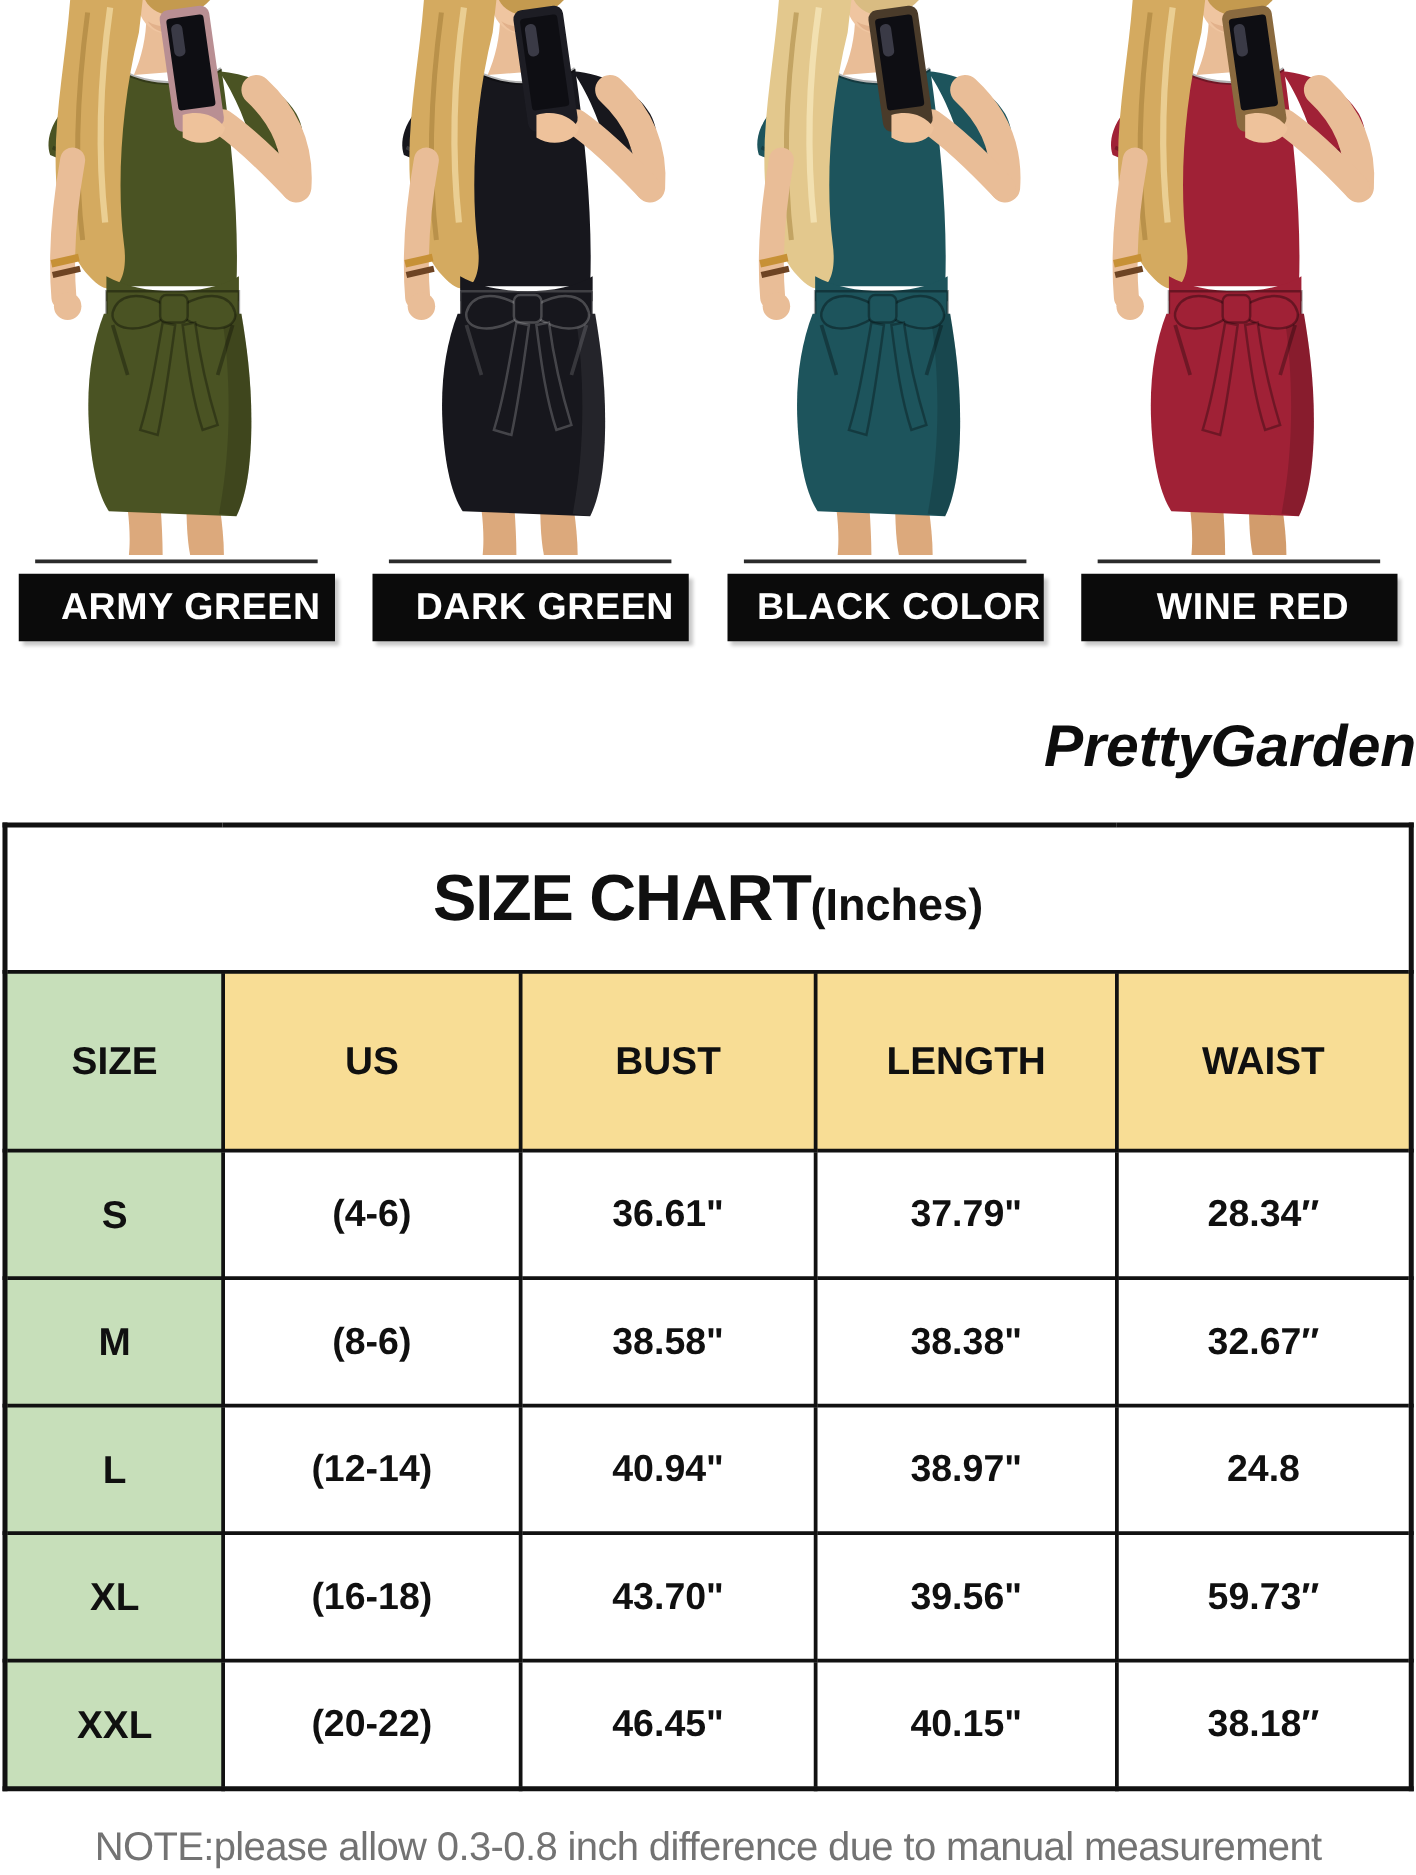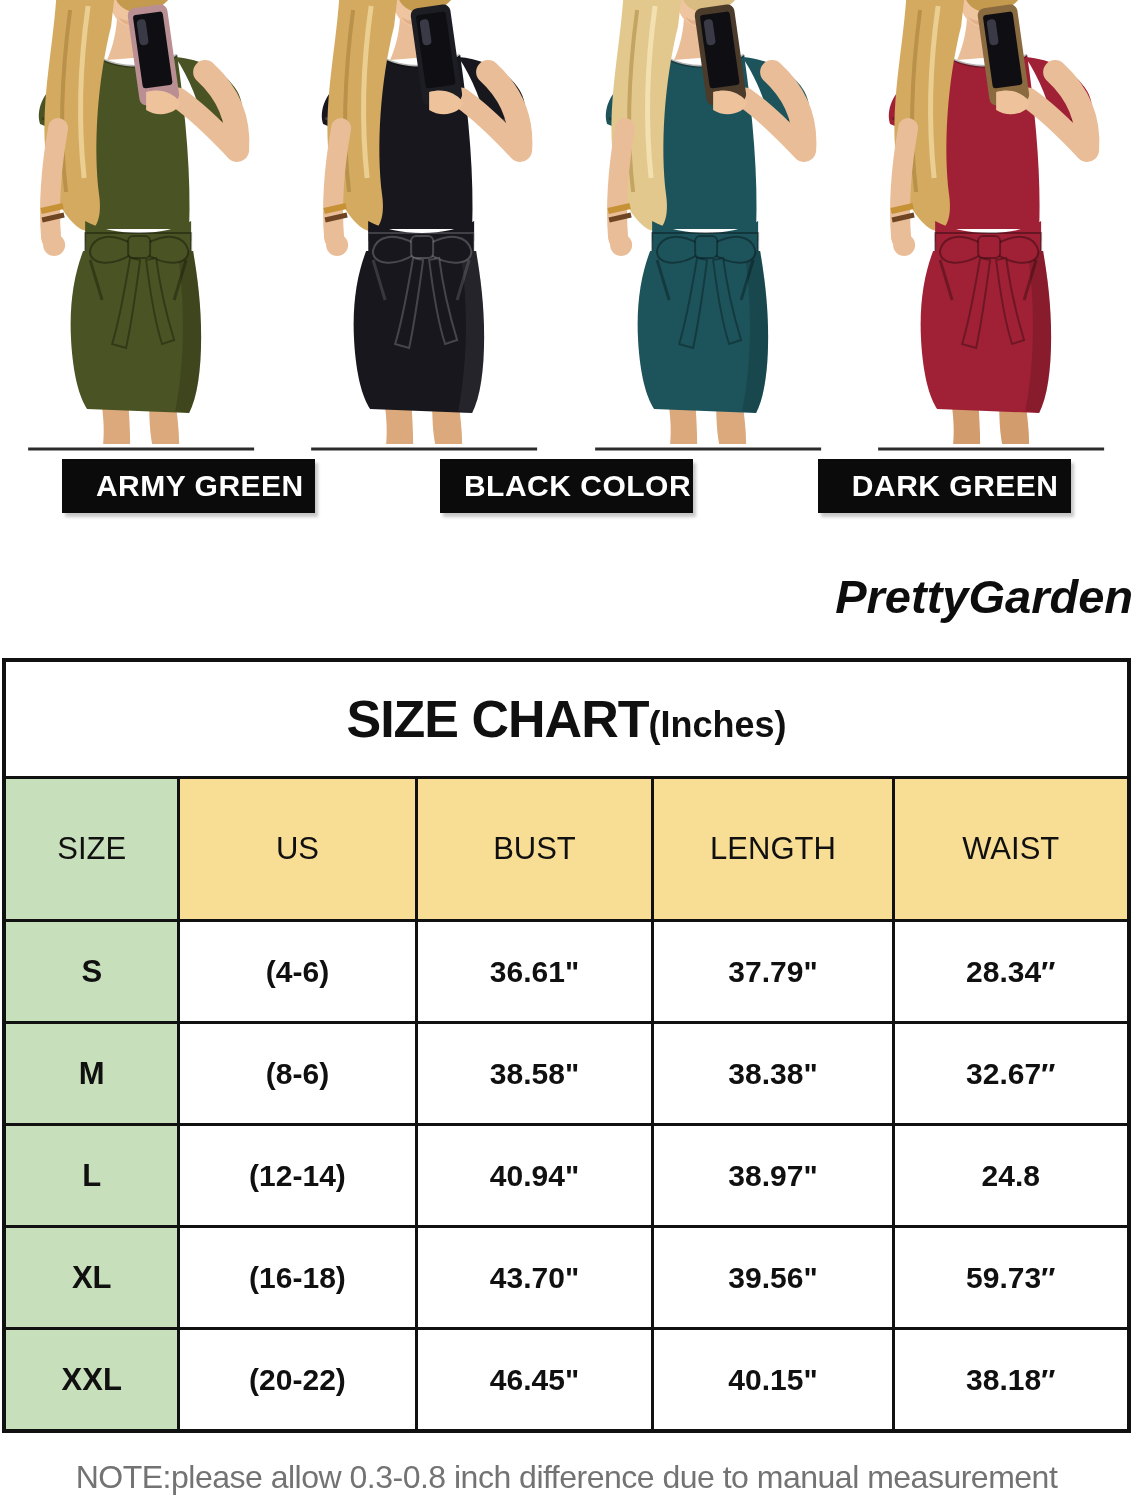--- a/index.html
+++ b/index.html
@@ -36,21 +36,21 @@
     width:1124px;margin:34px auto 0;border-collapse:collapse;table-layout:fixed;
     border:4px solid #111;
   }
   table.size-table td, table.size-table th{
     border:3px solid #111;text-align:center;vertical-align:middle;
     font-weight:700;color:#101010;padding:0;
   }
   tr.t-title td{height:114px;background:#fff;}
   .tmain{font-size:52px;font-weight:700;letter-spacing:-1px;margin-top:11px;}
   .tsub{font-family:Liberation Sans, sans-serif;font-size:36px;font-weight:700;}
-  tr.t-head th{height:140px;background:#f8dd95;font-size:31px;font-weight:400;}
+  tr.t-head th{height:140px;background:#f8dd95;font-size:31px;font-weight:700;}
   tr.t-head th.c-size{background:#c7dfba;}
   tr.t-row td{height:99px;background:#fff;font-size:30px;}
   tr.t-row td.c-size{background:#c7dfba;font-size:31px;}
 
   
   .note{
     margin-top:26px;text-align:center;
     font-size:32px;letter-spacing:-.5px;color:#737373;
   }
 </style>
@@ -296,24 +296,27 @@
         <path d="M28,449 L254,449" stroke="#2b2b2b" stroke-width="3"></path>
       </svg>
     </div>
   </div>
 
   <div class="labels-row">
     <div class="label-col">
         <div class="color-label">ARMY GREEN</div>
       </div>
     <div class="label-col">
+        <div class="color-label">DARK GREEN</div>
+      </div>
+    <div class="label-col">
         <div class="color-label">BLACK COLOR</div>
       </div>
     <div class="label-col">
-        <div class="color-label">DARK GREEN</div>
+        <div class="color-label">WINE RED</div>
       </div>
   </div>
 
   <div class="brand">PrettyGarden</div>
 
   <table class="size-table">
     <colgroup>
       <col style="width:174px">
         <col style="width:238px">
         <col style="width:236px">

